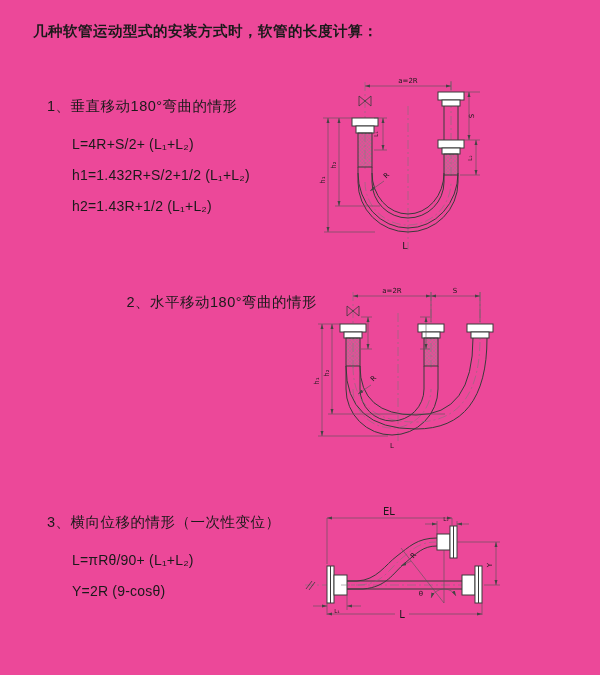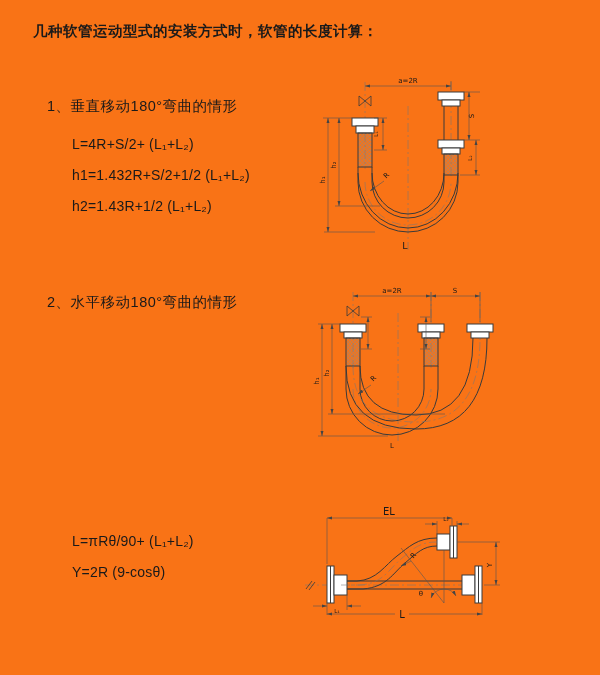--- a/index.html
+++ b/index.html
@@ -1,17 +1,17 @@
 <!DOCTYPE html>
 <html><head>
 <meta charset="utf-8">
 <style>
   html,body{margin:0;padding:0;background:#e8e8e8;}
   .page{
-    position:relative;width:600px;height:675px;background:#f97316;
+    position:relative;width:600px;height:675px;background:#ec4899;
     font-family:"Liberation Sans","DejaVu Sans",sans-serif;color:#1a1a1a;
     overflow:hidden;margin:0 auto;
   }
   .title{
     position:absolute;left:33px;top:22px;font-size:14.5px;font-weight:bold;
     letter-spacing:0.5px;white-space:nowrap;
   }
   .sec{position:absolute;left:47px;width:270px;}
   .sec-heading{font-size:14.5px;letter-spacing:0.5px;white-space:nowrap;}
   .formulas{margin-top:13px;padding-left:25px;}
@@ -104,21 +104,21 @@
     <line class="dim" x1="31" y1="48" x2="31" y2="136" marker-start="url(#arrA)" marker-end="url(#arrA)"></line>
     <text class="lbl" transform="rotate(-90 17,110)" x="17" y="110" text-anchor="middle">h₁</text>
     <text class="lbl" transform="rotate(-90 28,95)" x="28" y="95" text-anchor="middle">h₂</text>
 
     <text class="lbl" transform="rotate(-45 80,107)" x="80" y="107" text-anchor="middle">R</text>
     <line class="dim" x1="76" y1="111" x2="62" y2="121" marker-end="url(#arrA)"></line>
 
     <text class="lbl big" x="97" y="179" text-anchor="middle">L</text>
   </svg>
 
-  <div class="sec" style="top:293px;">
+  <div class="sec" style="top:293px;text-align:right;">
     <div class="sec-heading">2、水平移动180°弯曲的情形</div>
   </div>
 
   <svg class="diag" style="left:308px;top:281px;" width="280" height="180" viewBox="0 0 280 180">
     <defs>
       <pattern id="hatch2" width="3.5" height="3.5" patternUnits="userSpaceOnUse">
         <path d="M0,3.5 L3.5,0 M0,0 L3.5,3.5" stroke="#8a8a8a" stroke-width="0.45"></path>
       </pattern>
       <marker id="arrB" viewBox="0 0 10 6" refX="10" refY="3" markerWidth="9" markerHeight="5.5" orient="auto-start-reverse">
         <path d="M0,0 L10,3 L0,6 z" fill="#444"></path>
@@ -171,20 +171,21 @@
     <text class="lbl" transform="rotate(-90 11,100)" x="11" y="100" text-anchor="middle">h₁</text>
     <text class="lbl" transform="rotate(-90 21,92)" x="21" y="92" text-anchor="middle">h₂</text>
 
     <text class="lbl" transform="rotate(-45 67,99)" x="67" y="99" text-anchor="middle">R</text>
     <line class="dim" x1="63" y1="104" x2="50" y2="113" marker-end="url(#arrB)"></line>
 
     <text class="lbl" x="84" y="167" text-anchor="middle">L</text>
   </svg>
 
   <div class="sec" style="top:513px;">
+    <div class="sec-heading">3、横向位移的情形（一次性变位）</div>
     <div class="formulas">
       <div class="formula">L=πRθ/90+ (L₁+L₂)</div>
       <div class="formula">Y=2R (9-cosθ)</div>
     </div>
   </div>
 
   <svg class="diag" style="left:297px;top:503px;" width="300" height="145" viewBox="0 0 300 145">
     <defs>
       <marker id="arrC" viewBox="0 0 10 6" refX="10" refY="3" markerWidth="9" markerHeight="5.5" orient="auto-start-reverse">
         <path d="M0,0 L10,3 L0,6 z" fill="#444"></path>

